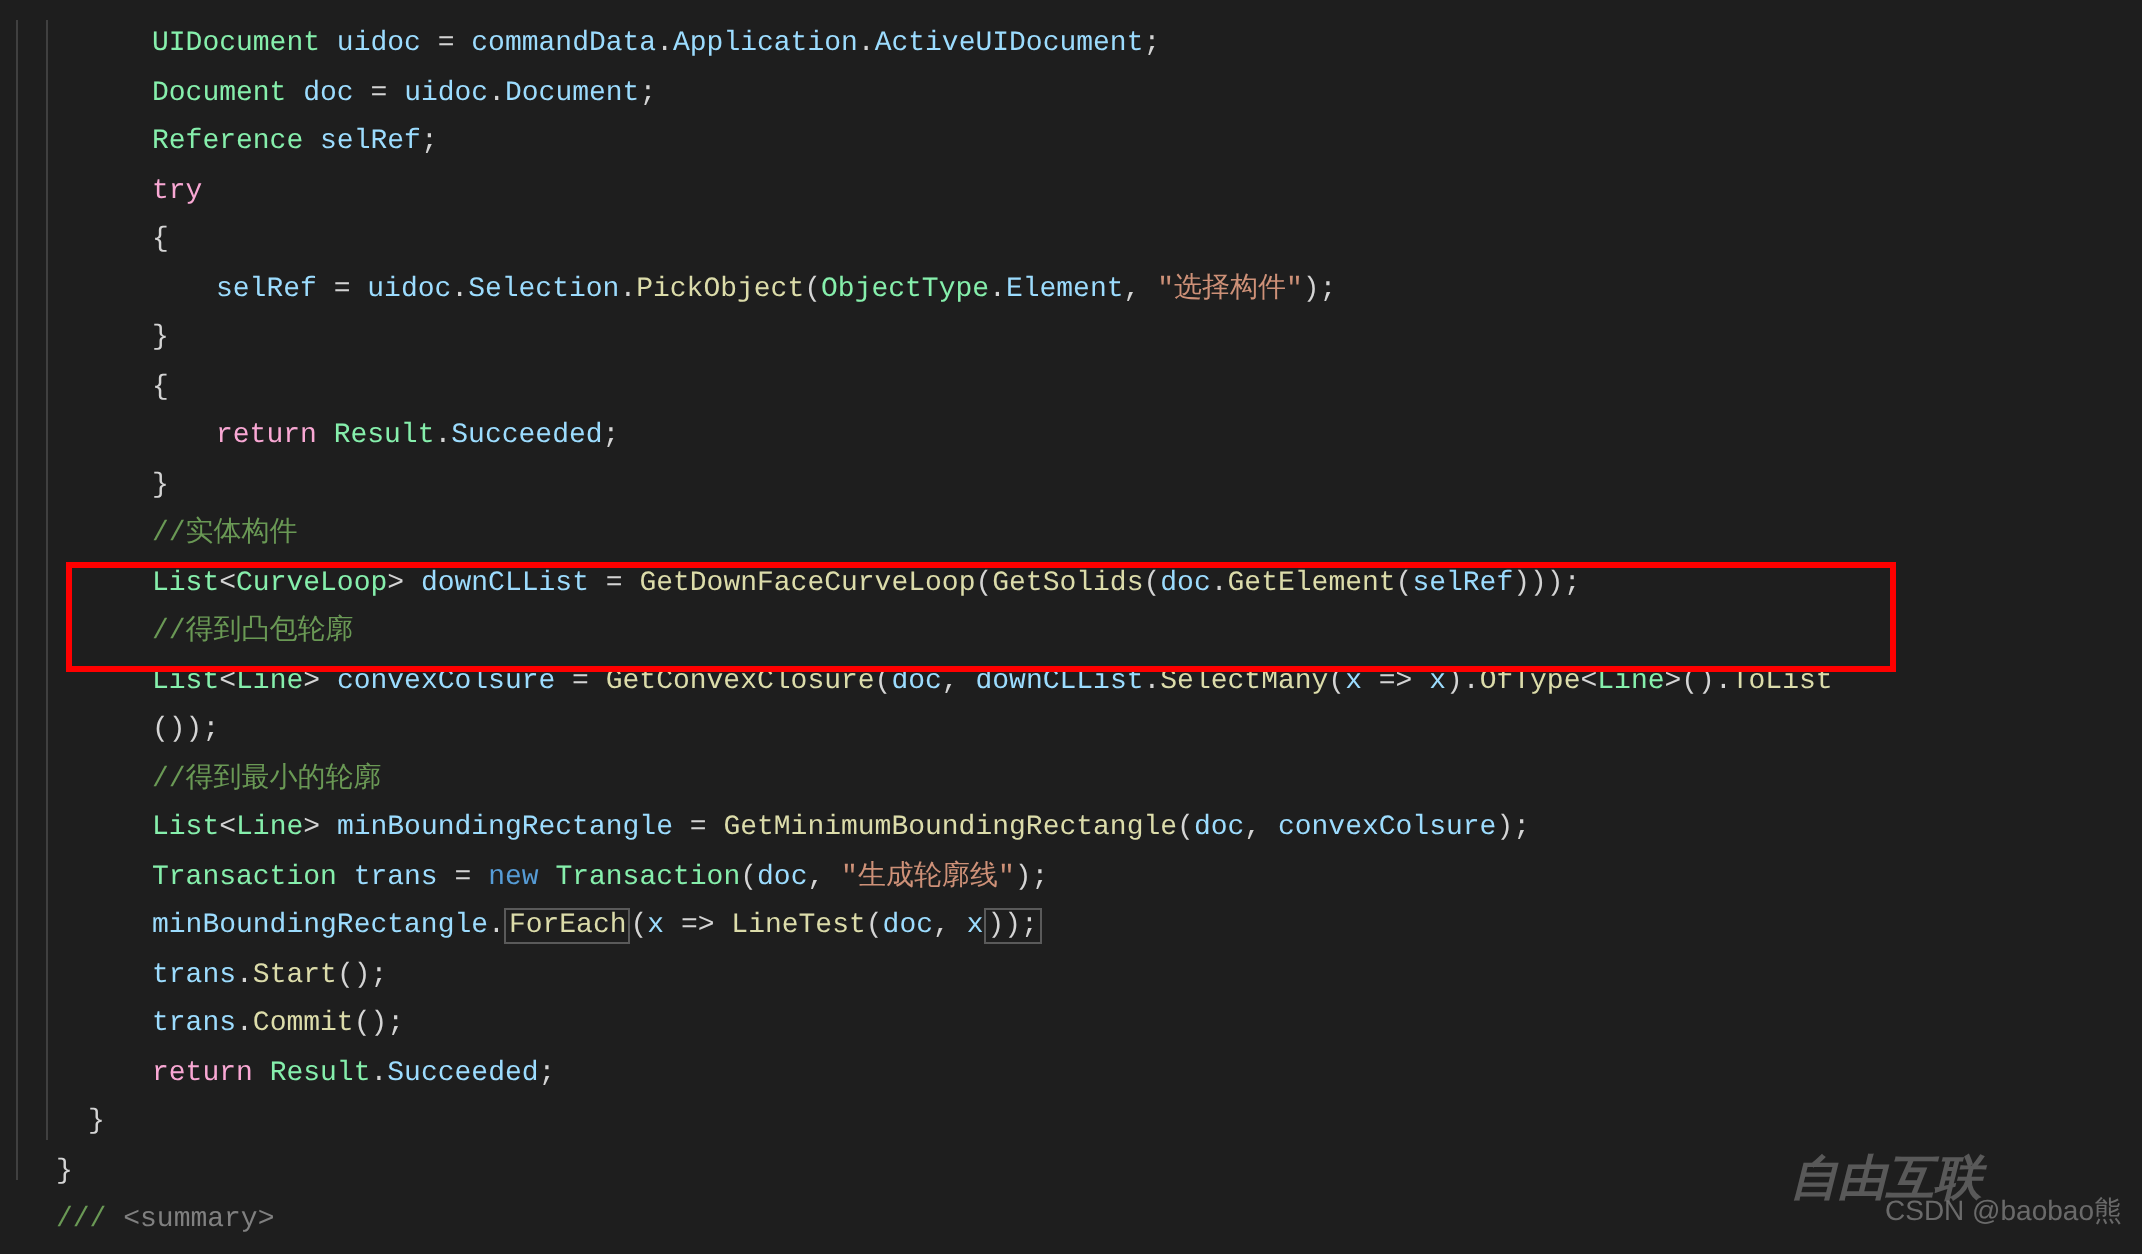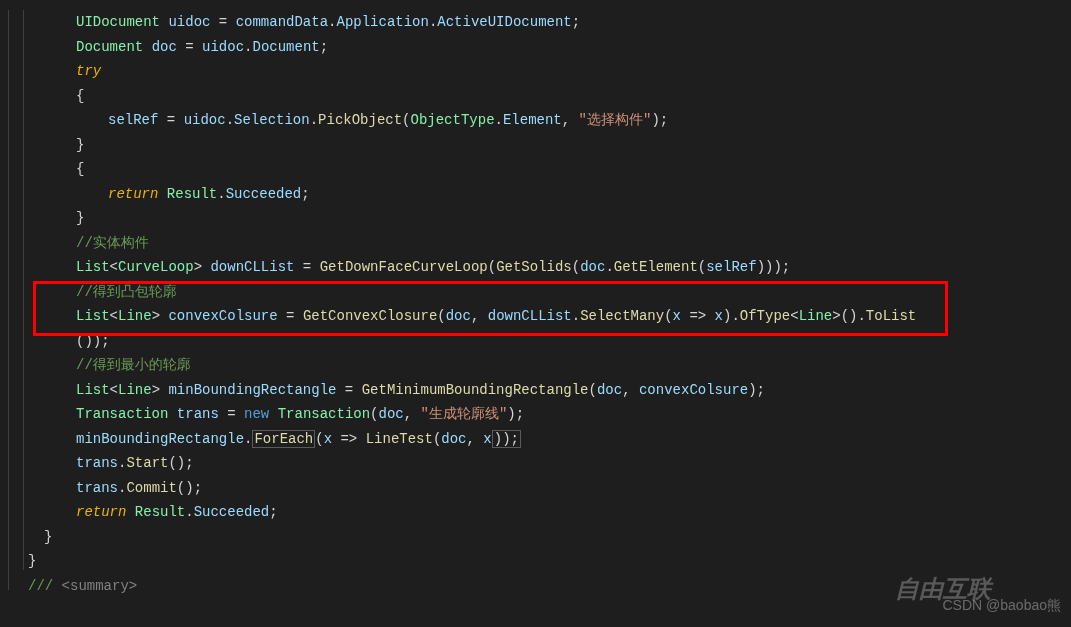--- a/index.html
+++ b/index.html
@@ -39,21 +39,21 @@
       padding-left: 24px;
     }
     .indent-1 { padding-left: 24px; }
     .indent-2 { padding-left: 56px; }
     .indent-3 { padding-left: 88px; }
     .type { color: #86efac; }
     .keyword { color: #569cd6; margin-top: 20px; }
     .var { color: #9cdcfe; }
     .method { color: #dcdcaa; }
     .string { color: #ce9178; }
-    .prop-purple { color: #eab308; font-style: italic; }
+    .prop-purple { color: #f9a8d4; }
     .comment { color: #6a9955; margin-top: 36px; }
     .highlight-box {
       position: absolute;
       border: 3px solid #ff0000;
       left: 33px;
       top: 281px;
       width: 915px;
       height: 55px;
       pointer-events: none;
     }
@@ -84,20 +84,21 @@
 <body>
 
 <div class="editor">
   <div class="fold-line"></div>
   <div class="fold-line2"></div>
 
   <div class="code-line indent-2"><span class="type">UIDocument</span> <span class="var">uidoc</span><span> = </span><span class="var">commandData</span><span>.</span><span class="var">Application</span><span>.</span><span class="var">ActiveUIDocument</span><span>;</span></div>
 
   <div class="code-line indent-2"><span class="type">Document</span> <span class="var">doc</span><span> = </span><span class="var">uidoc</span><span>.</span><span class="var">Document</span><span>;</span></div>
 
+  <div class="code-line indent-2"><span class="type">Reference</span> <span class="var">selRef</span><span>;</span></div>
 
   <div class="code-line indent-2"><span class="prop-purple">try</span></div>
   <div class="code-line indent-2"><span>{</span></div>
 
   <div class="code-line indent-3"><span class="var">selRef</span><span> = </span><span class="var">uidoc</span><span>.</span><span class="var">Selection</span><span>.</span><span class="method">PickObject</span><span>(</span><span class="type">ObjectType</span><span>.</span><span class="var">Element</span><span>, </span><span class="string">"选择构件"</span><span>)</span><span>;</span></div>
 
   <div class="code-line indent-2"><span>}</span></div>
   <div class="code-line indent-2"><span>{</span></div>
 
   <div class="code-line indent-3"><span class="prop-purple">return</span><span> </span><span class="type">Result</span><span>.</span><span class="var">Succeeded</span><span>;</span></div>

